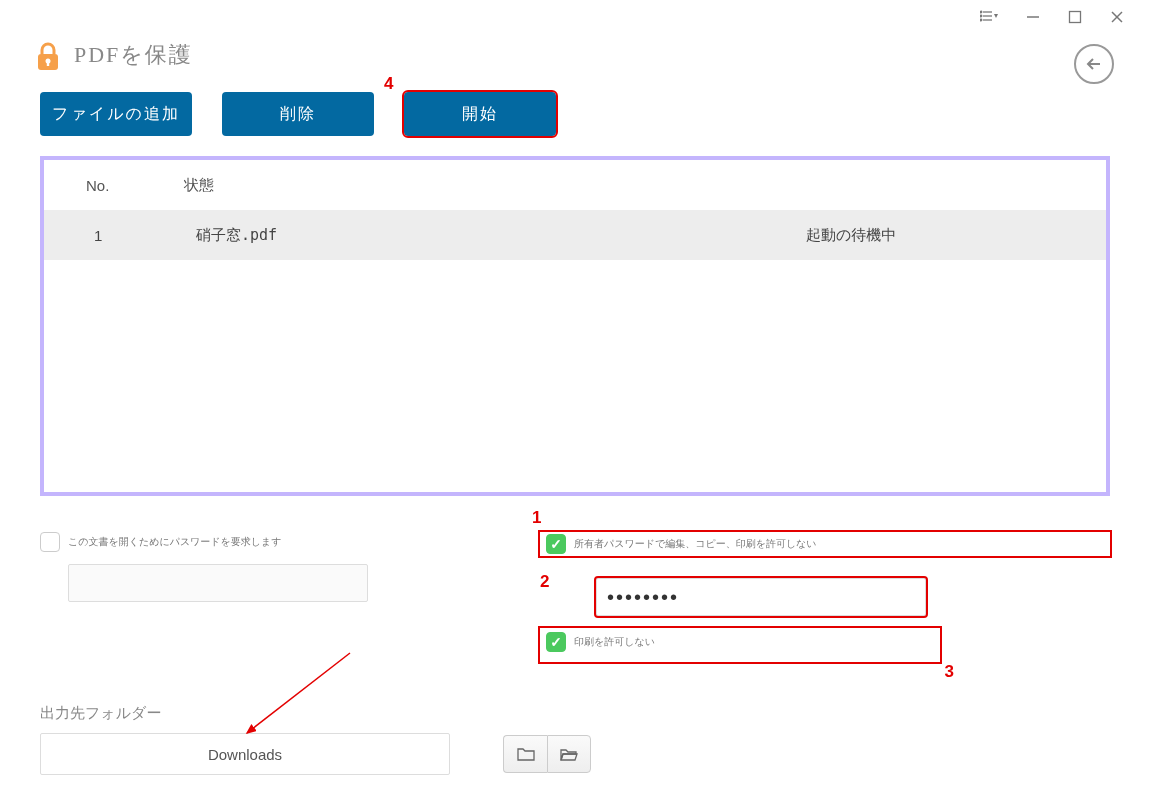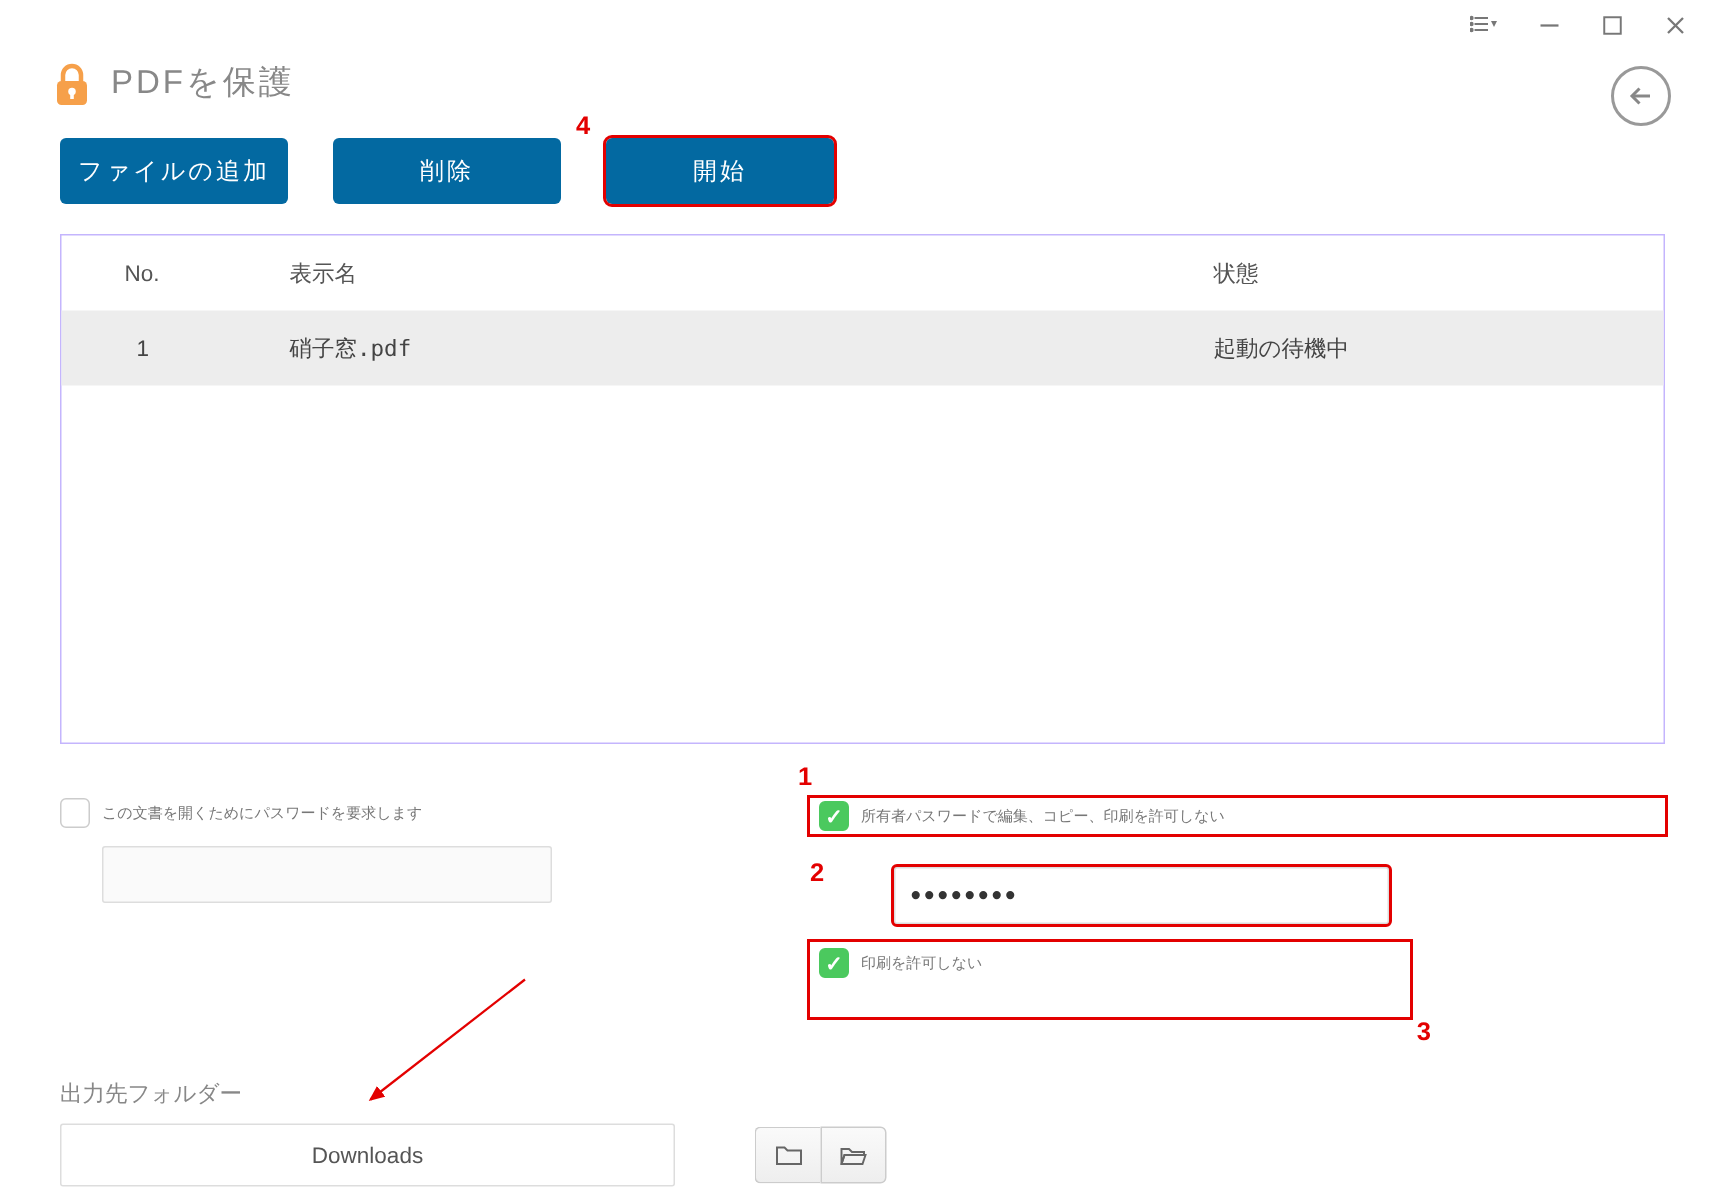--- a/index.html
+++ b/index.html
@@ -25,21 +25,21 @@
   .titlebar .tb-item { cursor: pointer; font-size: 14px; }
   .titlebar .list-icon svg,
   .titlebar .tb-item svg { display: block; }
   .header {
     display: flex;
     align-items: center;
     gap: 12px;
     padding: 6px 0 0 34px;
   }
   .lock-icon { width: 28px; height: 28px; }
-  .page-title { font-size: 22px; color: #888; font-weight: 400; letter-spacing: 2px; }
+  .page-title { font-size: 22px; color: #888; font-weight: 400; letter-spacing: 2px; font-family: Liberation Serif, serif; }
   .toolbar {
     display: flex;
     gap: 30px;
     padding: 22px 0 0 40px;
   }
   .btn {
     background: #0369a1;
     color: #fff;
     border: none;
     height: 44px;
@@ -51,21 +51,21 @@
   .btn-wide { width: 152px; }
   .btn-narrow { width: 152px; }
   .start-wrap { position: relative; }
   .start-wrap .annot-num {
     position: absolute; top: -18px; left: -20px;
   }
   .annot-num { color: #e30000; font-weight: bold; font-size: 17px; }
   .red-box { outline: 2px solid #e30000; }
   .table-wrap {
     margin: 20px 40px 0 40px;
-    border: 1px solid #c4b5fd;
+    border: 4px solid #c4b5fd;
     height: 340px;
     display: flex;
     flex-direction: column;
   }
   .thead {
     display: flex;
     height: 50px;
     align-items: center;
     color: #555;
     font-size: 15px;
@@ -129,21 +129,21 @@
   .pw-input.empty { background: #fafafa; }
 
   .right-block-1 { position: relative; }
   .right-block-1 .annot-num { position: absolute; top: -24px; left: -8px; }
   .owner-row { padding: 2px 6px; }
 
   .right-block-2 { position: relative; margin-top: 10px; margin-left: 28px; }
   .right-block-2 .annot-num { position: absolute; top: 6px; left: -28px; }
   .pw2 { width: 330px; }
 
-  .right-block-3 { position: relative; margin-top: 12px; padding: 4px 50px 20px 6px; width: 400px; }
+  .right-block-3 { position: relative; margin-top: 12px; padding: 4px 50px 4px 6px; width: 400px; }
   .right-block-3 .check-row { margin-bottom: 6px; }
   .right-block-3 .annot-num.r3 { position: absolute; bottom: -20px; right: -14px; }
 
   .output-section {
     margin: 42px 40px 0 40px;
   }
   .output-label { color: #888; font-size: 15px; }
   .output-row {
     display: flex;
     align-items: center;
@@ -252,21 +252,20 @@
   <button class="btn btn-narrow">削除</button>
   <div class="start-wrap">
     <span class="annot-num">4</span>
     <button class="btn btn-narrow red-box">開始</button>
   </div>
 </div>
 
 <div class="table-wrap">
   <div class="thead">
     <div class="col-no">No.</div>
-    <div class="col-name">表示名</div>
     <div class="col-status">状態</div>
   </div>
   <div class="tbody">
     <div class="trow">
       <div class="col-no">1</div>
       <div class="col-name">硝子窓.pdf</div>
       <div class="col-status">起動の待機中</div>
     </div>
   </div>
 </div>

